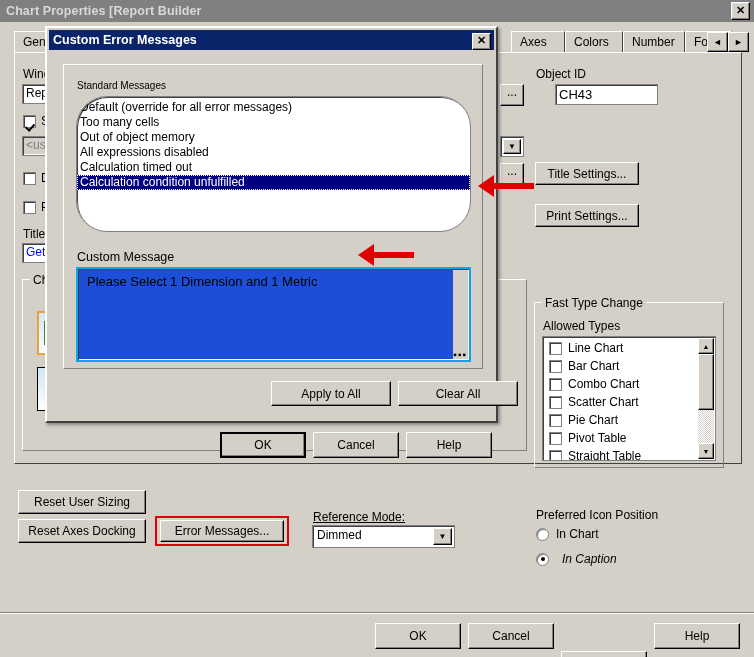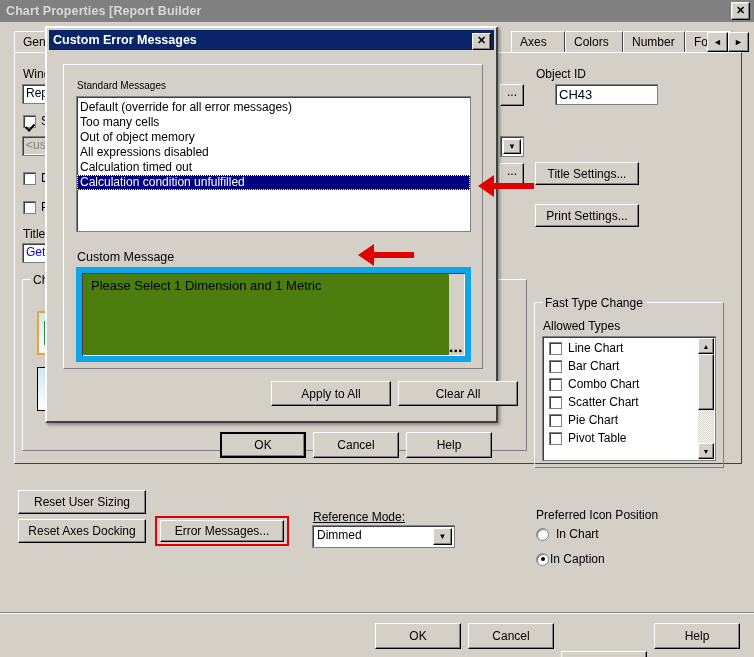--- a/index.html
+++ b/index.html
@@ -157,22 +157,22 @@
   .listbox{
     position:absolute;background:#fff;
     border:1px solid #808080;
     box-shadow:inset 1px 1px 0 #404040, inset -1px -1px 0 #fff;
     box-sizing:border-box;overflow:hidden;
   }
   .lrow{font-size:12px;height:15px;line-height:15px;padding-left:3px;white-space:nowrap;}
   .lrow.sel{background:#000080;color:#fff;outline:1px dotted #fff;outline-offset:-1px;}
 
   .textarea{
-    position:absolute;background:#4d7c0f;
-    border:6px solid #0ea5e9;
+    position:absolute;background:#1d4ed8;
+    border:2px solid #0ea5e9;
     box-shadow:inset 1px 1px 0 #404040, inset -1px -1px 0 #fff;
     box-sizing:border-box;
   }
   .ta-txt{position:absolute;left:9px;top:5px;font-size:13px;white-space:nowrap;}
   .ta-scroll{
     position:absolute;right:1px;top:1px;bottom:1px;width:15px;background:#d4d0c8;
   }
   .ta-grip{position:absolute;right:2px;bottom:2px;font-size:10px;line-height:6px;letter-spacing:1px;color:#000;}
 
   
@@ -292,35 +292,39 @@
             <span>Scatter Chart</span>
           </div>
           <div class="ct-row">
             <span class="chk"></span>
             <span>Pie Chart</span>
           </div>
           <div class="ct-row">
             <span class="chk"></span>
             <span>Pivot Table</span>
           </div>
+          <div class="ct-row">
+            <span class="chk"></span>
+            <span>Straight Table</span>
+          </div>
         </div>
         <div class="sb">
           <div class="sb-btn" style="top:0;">▲</div>
           <div class="sb-track"></div>
           <div class="sb-thumb" style="top:16px;height:56px;"></div>
           <div class="sb-btn" style="bottom:0;">▼</div>
         </div>
       </div>
 
       <div class="lbl" style="position:absolute;left:521px;top:455px;">Preferred Icon Position</div>
       <div style="position:absolute;left:521px;top:474px;display:flex;align-items:center;gap:7px;">
         <span class="radio"></span>
         <span>In Chart</span>
       </div>
-      <div style="position:absolute;left:521px;top:499px;display:flex;align-items:center;gap:1px;">
+      <div style="position:absolute;left:521px;top:499px;display:flex;align-items:center;gap:13px;font-style:italic;">
         <span class="radio on"></span>
         <span>In Caption</span>
       </div>
     </div>
 
     <div class="btn" style="position:absolute;left:18px;top:468px;width:128px;height:24px;">Reset User Sizing</div>
     <div class="btn" style="position:absolute;left:18px;top:497px;width:128px;height:24px;">Reset Axes Docking</div>
 
     <div style="position:absolute;left:155px;top:494px;width:134px;height:30px;border:2px solid #e00000;box-sizing:border-box;"></div>
     <div class="btn" style="position:absolute;left:160px;top:498px;width:124px;height:22px;">Error Messages...</div>
@@ -345,21 +349,21 @@
       <span>Custom Error Messages</span>
       <div class="dlg-close">✕</div>
     </div>
 
     <div class="grp" style="left:16px;top:36px;width:420px;height:305px;">
       <div class="grp-inner"></div>
     </div>
 
     <div class="lbl" style="position:absolute;left:30px;top:52px;font-size:10px;">Standard Messages</div>
 
-    <div class="listbox" style="left:29px;top:68px;width:395px;height:136px;">
+    <div class="listbox" style="left:29px;top:68px;width:395px;height:136px;border-radius:31px;">
       <div style="padding:3px 0 0 0;">
         <div class="lrow">Default (override for all error messages)</div>
         <div class="lrow">Too many cells</div>
         <div class="lrow">Out of object memory</div>
         <div class="lrow">All expressions disabled</div>
         <div class="lrow">Calculation timed out</div>
         <div class="lrow sel">Calculation condition unfulfilled</div>
       </div>
     </div>
 

